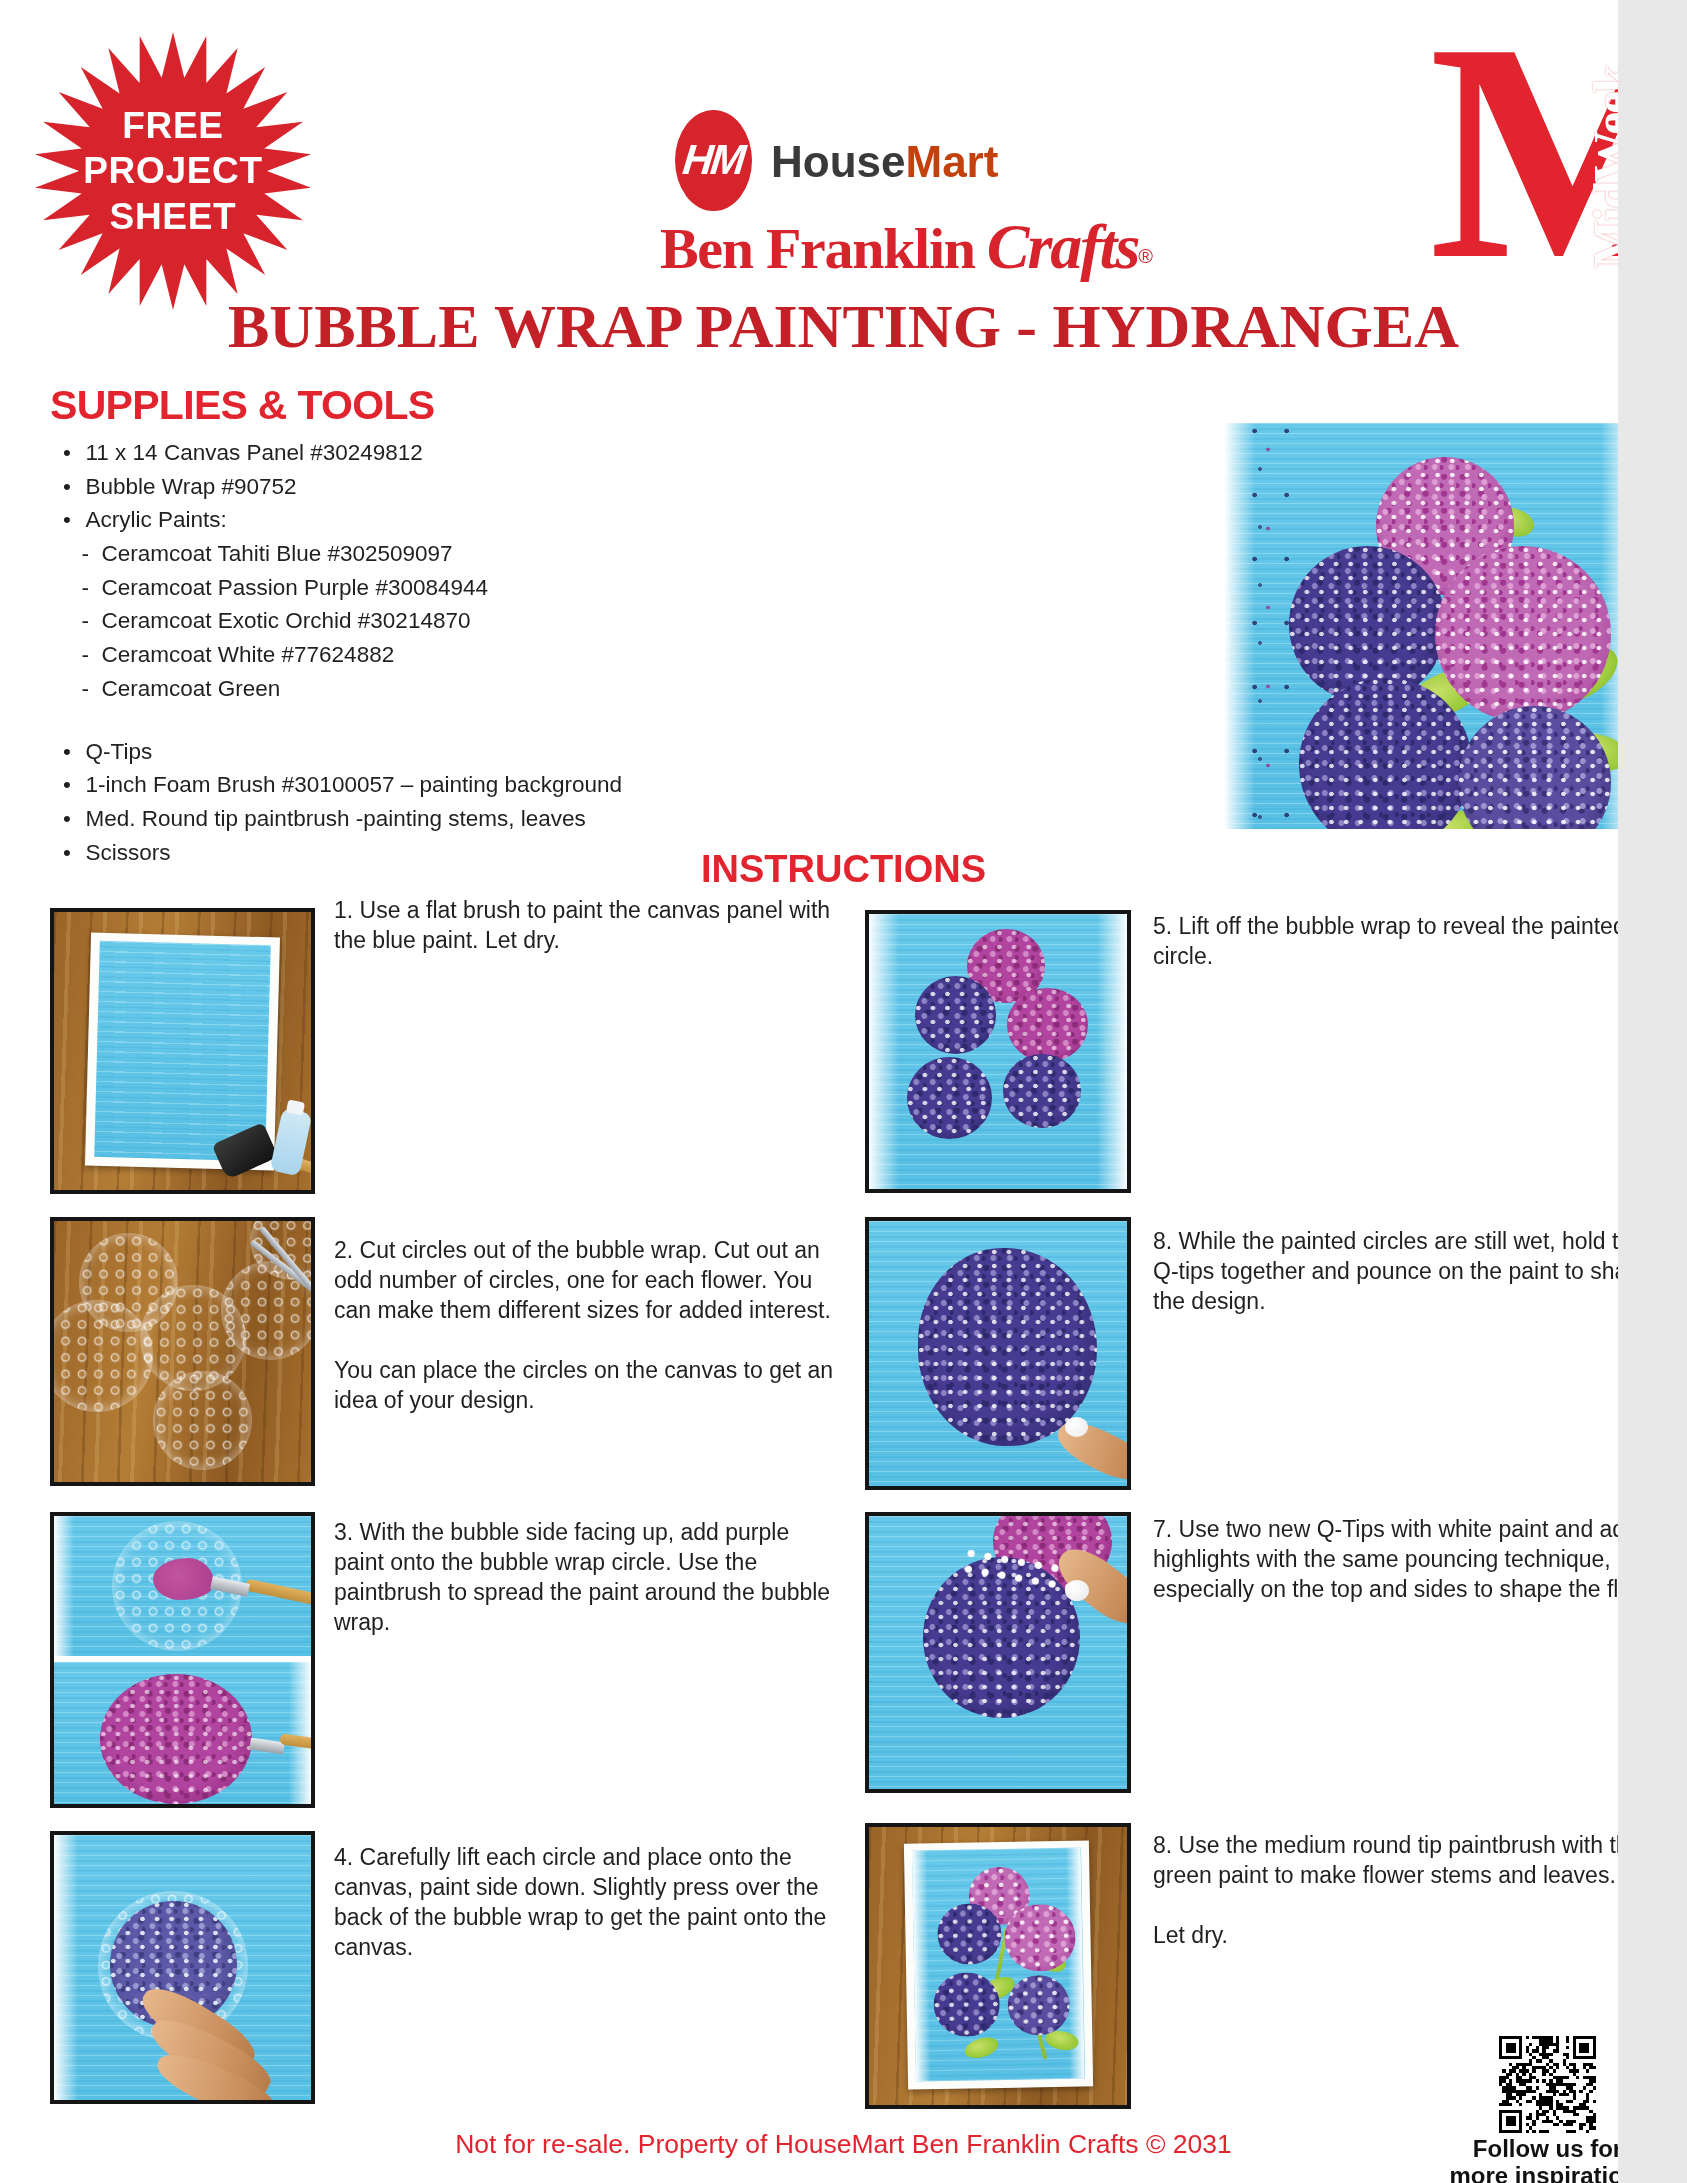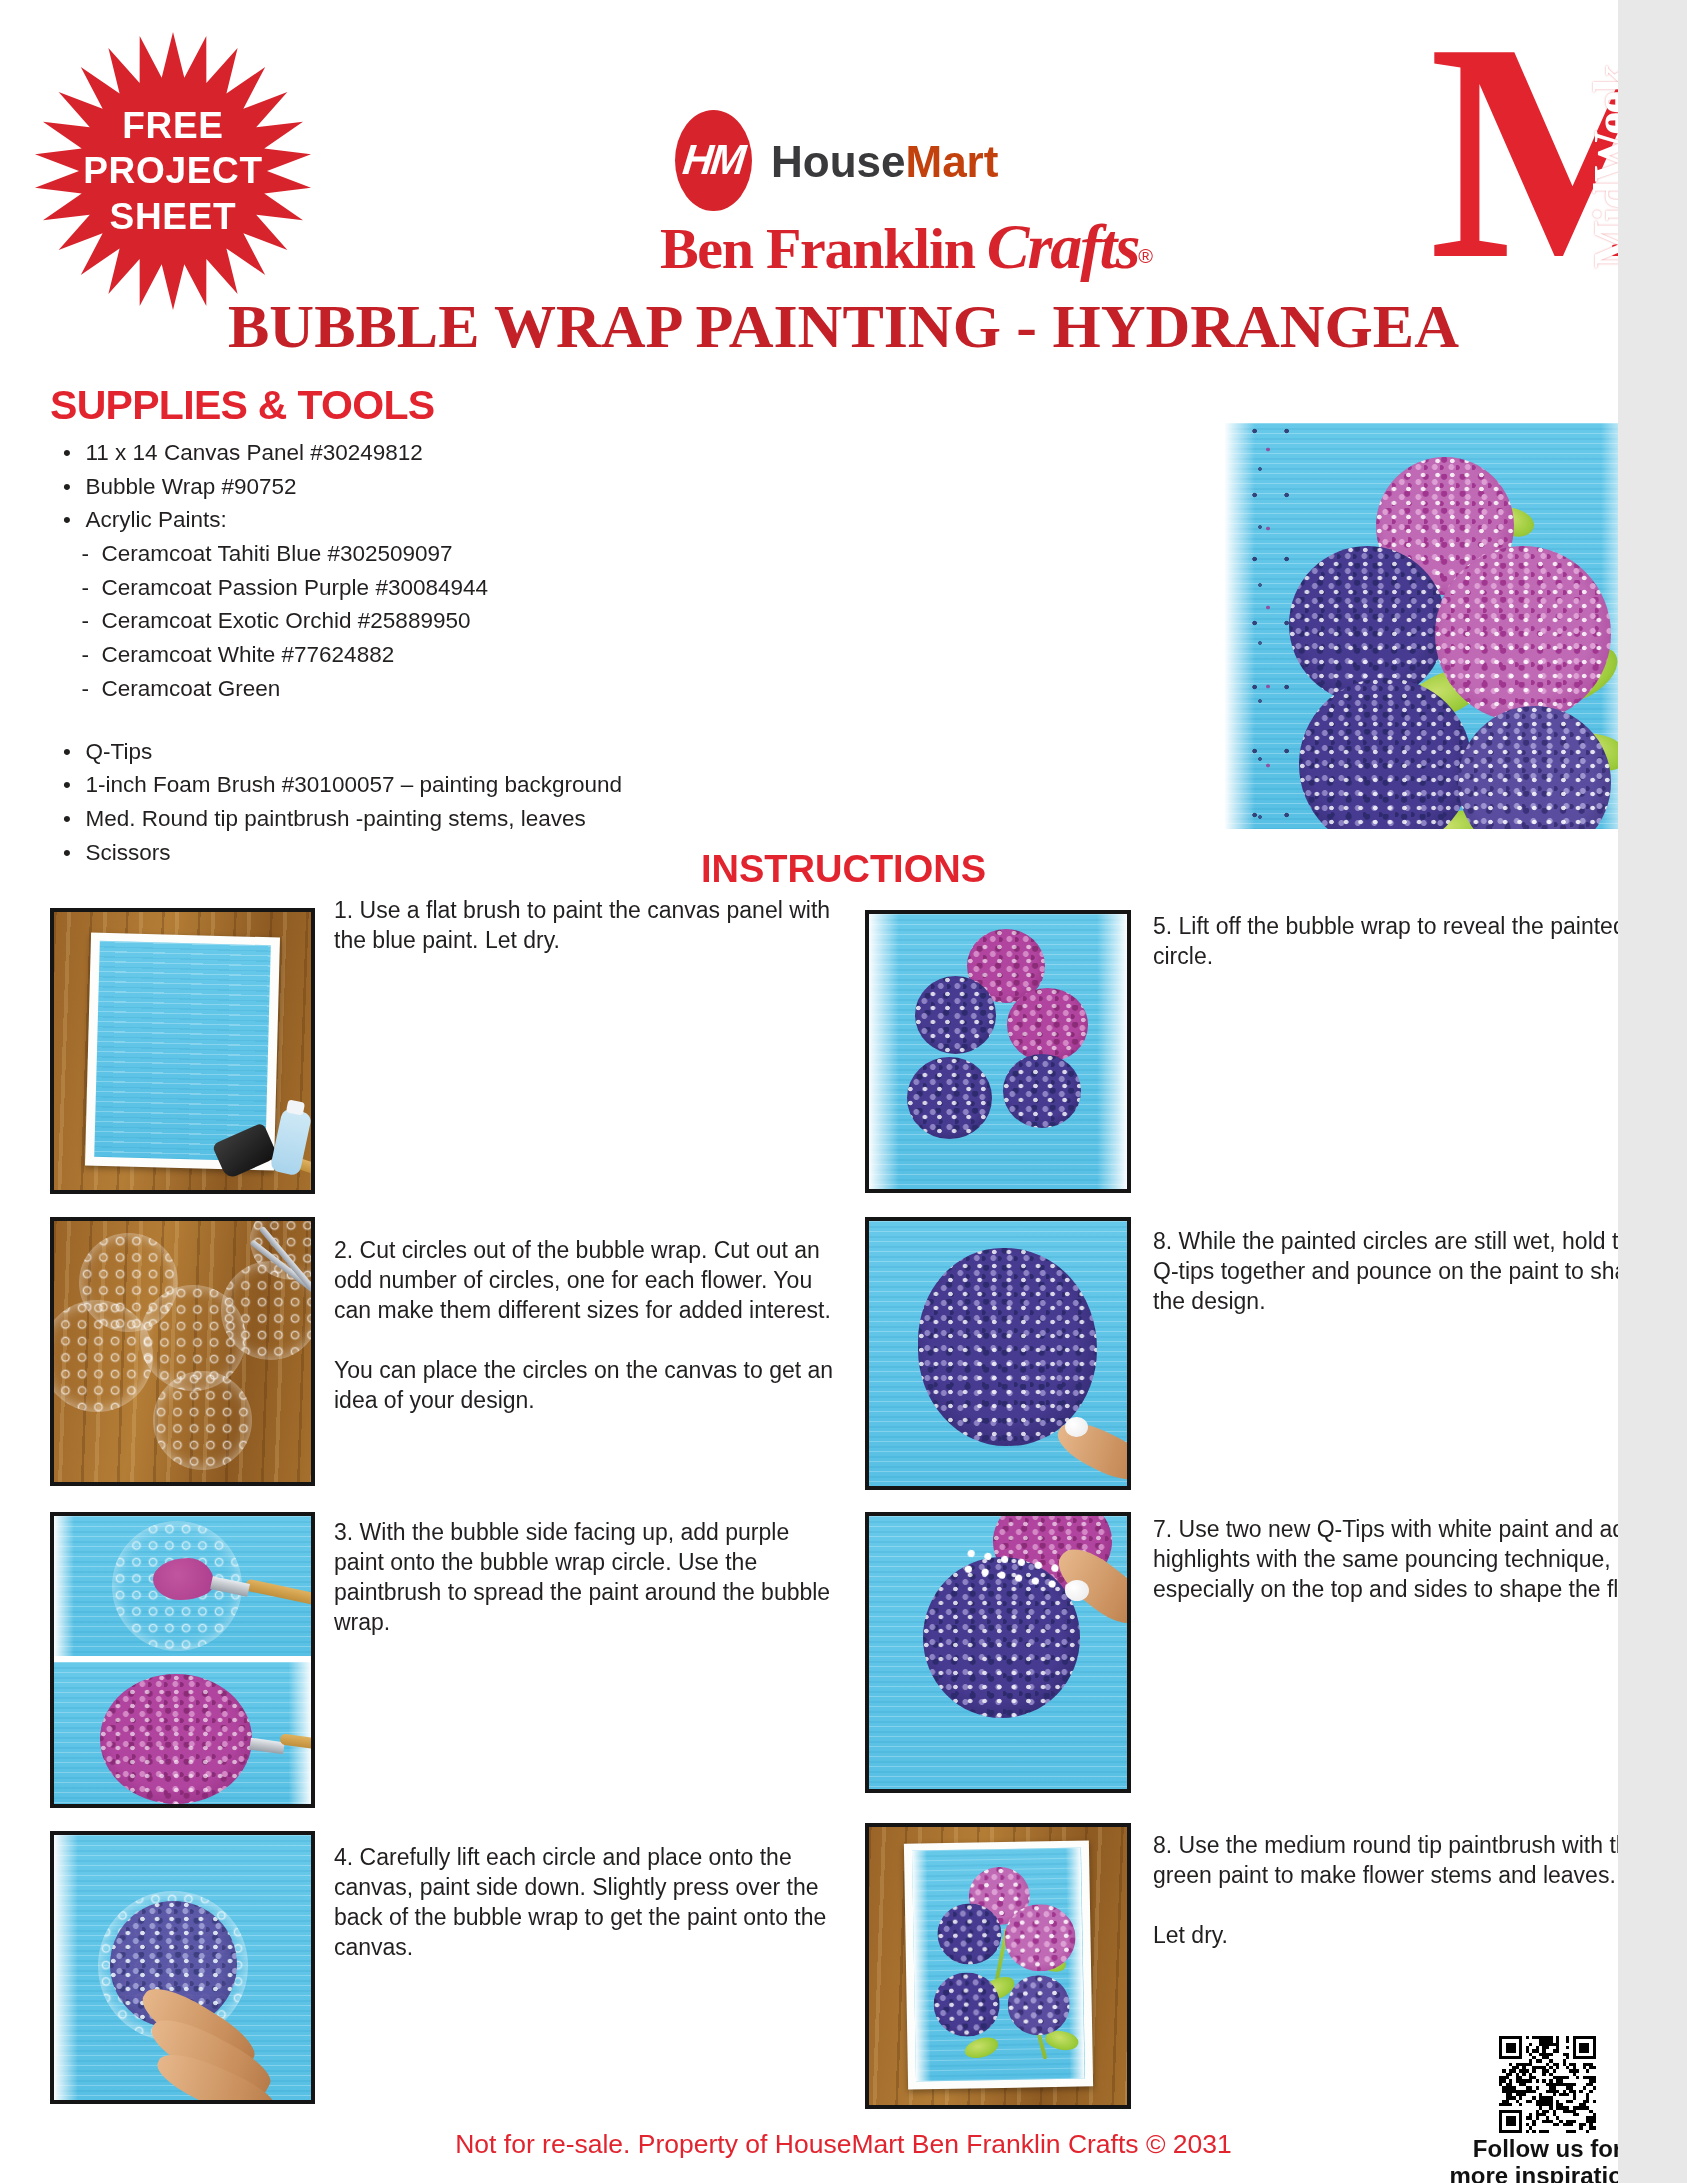--- a/index.html
+++ b/index.html
@@ -161,21 +161,21 @@
       <div class="supply-item dash">
         <span class="marker">-</span>
         <span>Ceramcoat Tahiti Blue #302509097</span>
       </div>
       <div class="supply-item dash">
         <span class="marker">-</span>
         <span>Ceramcoat Passion Purple #30084944</span>
       </div>
       <div class="supply-item dash">
         <span class="marker">-</span>
-        <span>Ceramcoat Exotic Orchid #25889950</span>
+        <span>Ceramcoat Exotic Orchid #30214870</span>
       </div>
       <div class="supply-item dash">
         <span class="marker">-</span>
         <span>Ceramcoat White #77624882</span>
       </div>
       <div class="supply-item dash">
         <span class="marker">-</span>
         <span>Ceramcoat  Green</span>
       </div>
       <div class="supply-gap"></div>

